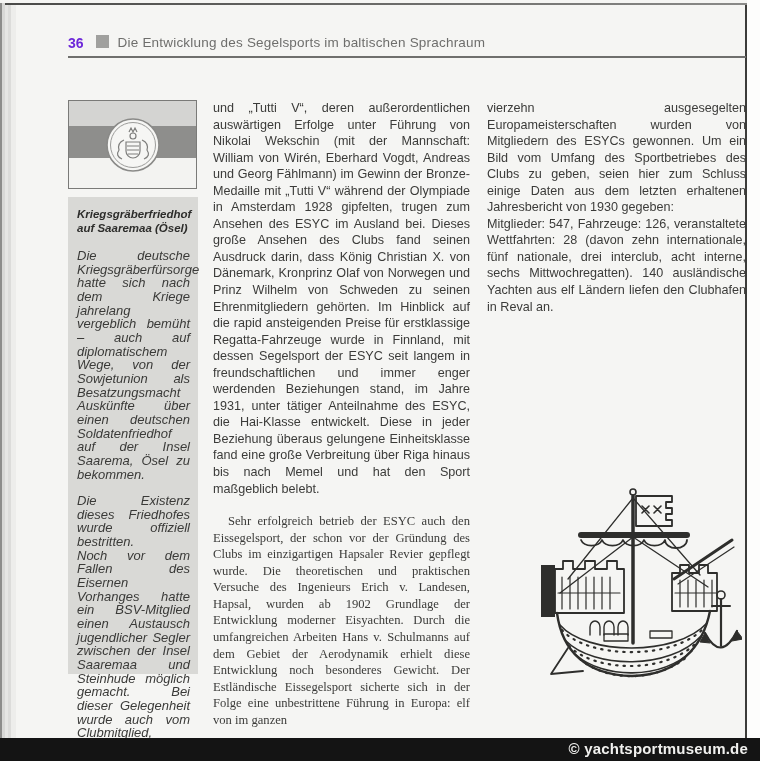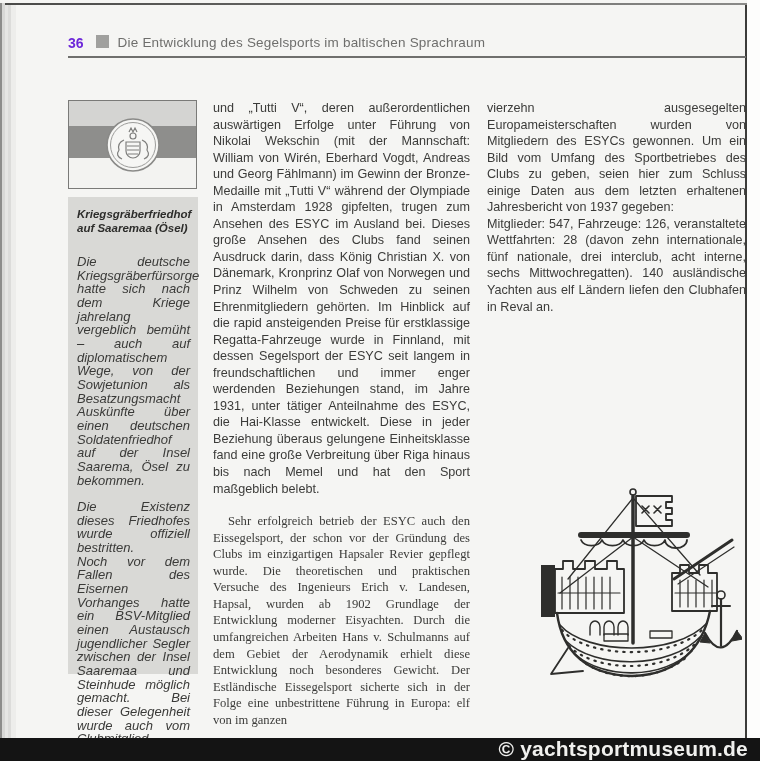--- a/index.html
+++ b/index.html
@@ -49,21 +49,21 @@
     background: linear-gradient(180deg, #d4d4d2 0 29%, #8e8e8c 29% 66%, #f3f3f1 66% 100%);
   }
   .flag-emblem { position: absolute; left: 36px; top: 16px; width: 56px; height: 56px; }
   .sidebar-box {
     position: absolute; left: 68px; top: 197px; width: 130px; height: 477px;
     background: #d9d9d6; padding: 10px 8px 8px 9px;
     color: #3a3a38;
   }
   .sidebar-heading {
     font-size: 11.5px; line-height: 14px; font-weight: bold; font-style: italic;
-    color: #2d2d2b; margin-bottom: 20px;
+    color: #2d2d2b; margin-bottom: 14px;
   }
   .sidebar-para {
     font-size: 13px; line-height: 13.65px; font-style: italic;
     text-align: justify; color: #3a3a38;
   }
   .sidebar-para.gap-after { margin-bottom: 13px; }
   
   .col { position: absolute; top: 100px; color: #3b3b39; font-size: 12.6px; line-height: 16.55px; text-align: justify; }
   .col-mid { left: 213px; width: 257px; }
   .col-right { left: 487px; width: 259px; }
@@ -73,21 +73,21 @@
   .ship { position: absolute; left: 524px; top: 483px; width: 218px; height: 196px; }
   .ship svg { width: 100%; height: 100%; }
   
   .footer-bar {
     position: absolute; left: 0; right: 0; bottom: 0; height: 23px;
     background: #141414;
     text-align: right;
   }
   .watermark {
     display: inline-block; margin-right: 12px;
-    font-size: 21px; font-weight: bold; color: #f0f0ee; line-height: 22px;
+    font-size: 15px; font-weight: bold; color: #f0f0ee; line-height: 22px;
     letter-spacing: .2px;
   }
 </style>
 </head>
 <body>
 
 <div class="page">
   <div class="page-stack-edge"></div>
   <div class="edge-top"></div>
   <div class="edge-right-margin"></div>
@@ -119,21 +119,21 @@
     <p class="sidebar-para">Die Existenz dieses Friedhofes wurde offiziell bestritten.</p>
     <p class="sidebar-para">Noch vor dem Fallen des Eisernen Vorhanges hatte ein BSV-Mitglied einen Austausch jugendlicher Segler zwischen der Insel Saaremaa und Steinhude möglich gemacht. Bei dieser Gelegenheit wurde auch vom Clubmitglied, dessen Vater von Ösel stammte, nach diesem Soldatenfriedhof geforscht. Viele Gespräche in estnischen Familien, bei denen manchmal der Onkel oder der Großvater oder der Nachbar etwas wusste, führten zum Auffinden dieses Friedhofes. Er wurde inzwischen von der Deutschen Kriegsgräberfürsorge instand gesetzt und seitdem von ihr betreut.</p>
   </div>
 
   <div class="col col-mid">
     <p class="para-gap">und „Tutti V“, deren außerordentlichen auswärtigen Erfolge unter Führung von Nikolai Wekschin (mit der Mannschaft: William von Wirén, Eberhard Vogdt, Andreas und Georg Fählmann) im Gewinn der Bronze-Medaille mit „Tutti V“ während der Olympiade in Amsterdam 1928 gipfelten, trugen zum Ansehen des ESYC im Ausland bei. Dieses große Ansehen des Clubs fand seinen Ausdruck darin, dass König Christian X. von Dänemark, Kronprinz Olaf von Norwegen und Prinz Wilhelm von Schweden zu seinen Ehrenmitgliedern gehörten. Im Hinblick auf die rapid ansteigenden Preise für erstklassige Regatta-Fahrzeuge wurde in Finnland, mit dessen Segelsport der ESYC seit langem in freundschaftlichen und immer enger werdenden Beziehungen stand, im Jahre 1931, unter tätiger Anteilnahme des ESYC, die Hai-Klasse entwickelt. Diese in jeder Beziehung überaus gelungene Einheitsklasse fand eine große Verbreitung über Riga hinaus bis nach Memel und hat den Sport maßgeblich belebt.</p>
     <p class="indent">Sehr erfolgreich betrieb der ESYC auch den Eissegelsport, der schon vor der Gründung des Clubs im einzigartigen Hapsaler Revier gepflegt wurde. Die theoretischen und praktischen Versuche des Ingenieurs Erich v. Landesen, Hapsal, wurden ab 1902 Grundlage der Entwicklung moderner Eisyachten. Durch die umfangreichen Arbeiten Hans v. Schulmanns auf dem Gebiet der Aerodynamik erhielt diese Entwicklung noch besonderes Gewicht. Der Estländische Eissegelsport sicherte sich in der Folge eine unbestrittene Führung in Europa: elf von im ganzen</p>
   </div>
 
   <div class="col col-right">
-    <p>vierzehn ausgesegelten Europameisterschaften wurden von Mitgliedern des ESYCs gewonnen. Um ein Bild vom Umfang des Sportbetriebes des Clubs zu geben, seien hier zum Schluss einige Daten aus dem letzten erhaltenen Jahresbericht von 1937 gegeben:</p>
+    <p>vierzehn ausgesegelten Europameisterschaften wurden von Mitgliedern des ESYCs gewonnen. Um ein Bild vom Umfang des Sportbetriebes des Clubs zu geben, seien hier zum Schluss einige Daten aus dem letzten erhaltenen Jahresbericht von 1930 gegeben:</p>
     <p>Mitglieder: 547, Fahrzeuge: 126, veranstaltete Wettfahrten: 28 (davon zehn internationale, fünf nationale, drei interclub, acht interne, sechs Mittwochregatten). 140 ausländische Yachten aus elf Ländern liefen den Clubhafen in Reval an.</p>
   </div>
 
   <div class="ship">
     <svg viewBox="0 0 218 196" fill="none" stroke="#2e2e2c" stroke-width="2" stroke-linecap="round" stroke-linejoin="round">
 
       <path d="M109,13 V160" stroke-width="3.5"></path>
       <circle cx="109" cy="9" r="3" stroke-width="1.6"></circle>
 
       <path d="M112,13 L148,13 L148,19 L142,19 L142,25 L148,25 L148,31 L142,31 L142,37 L148,37 L148,43 L112,43 Z" stroke-width="1.8"></path>

